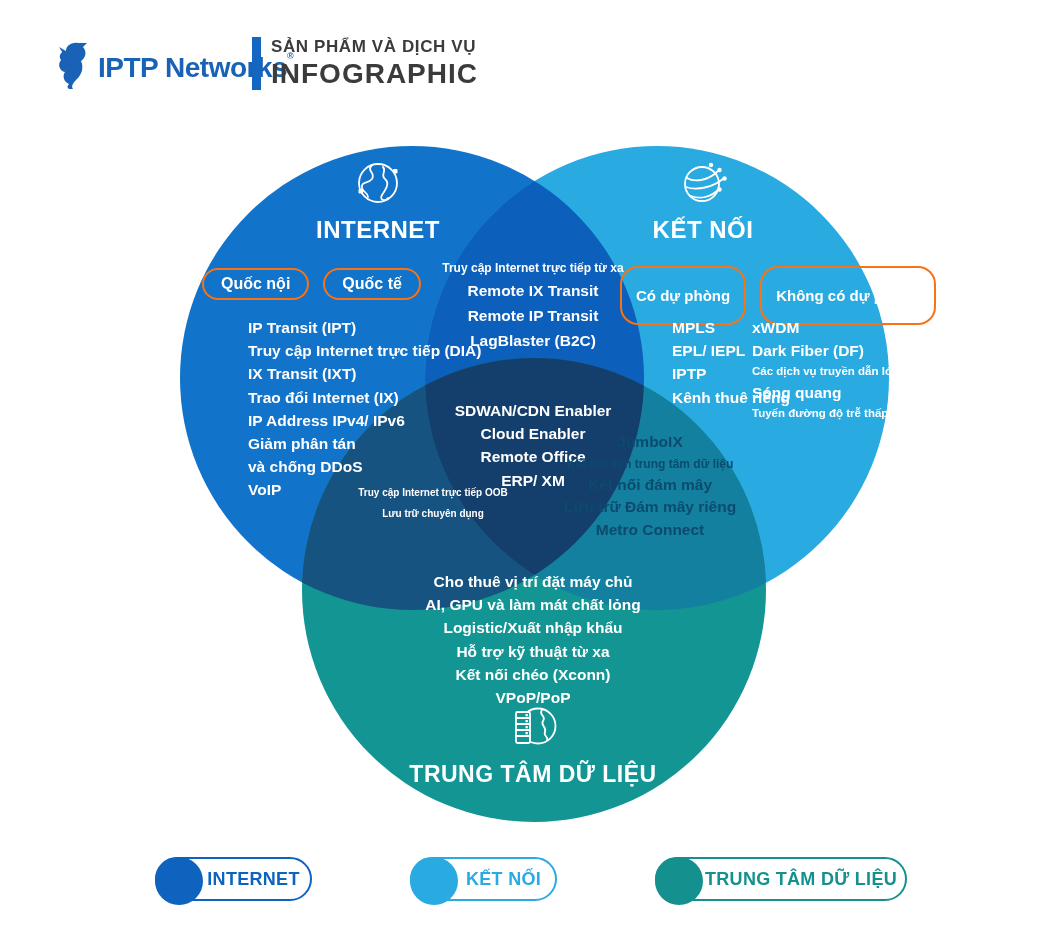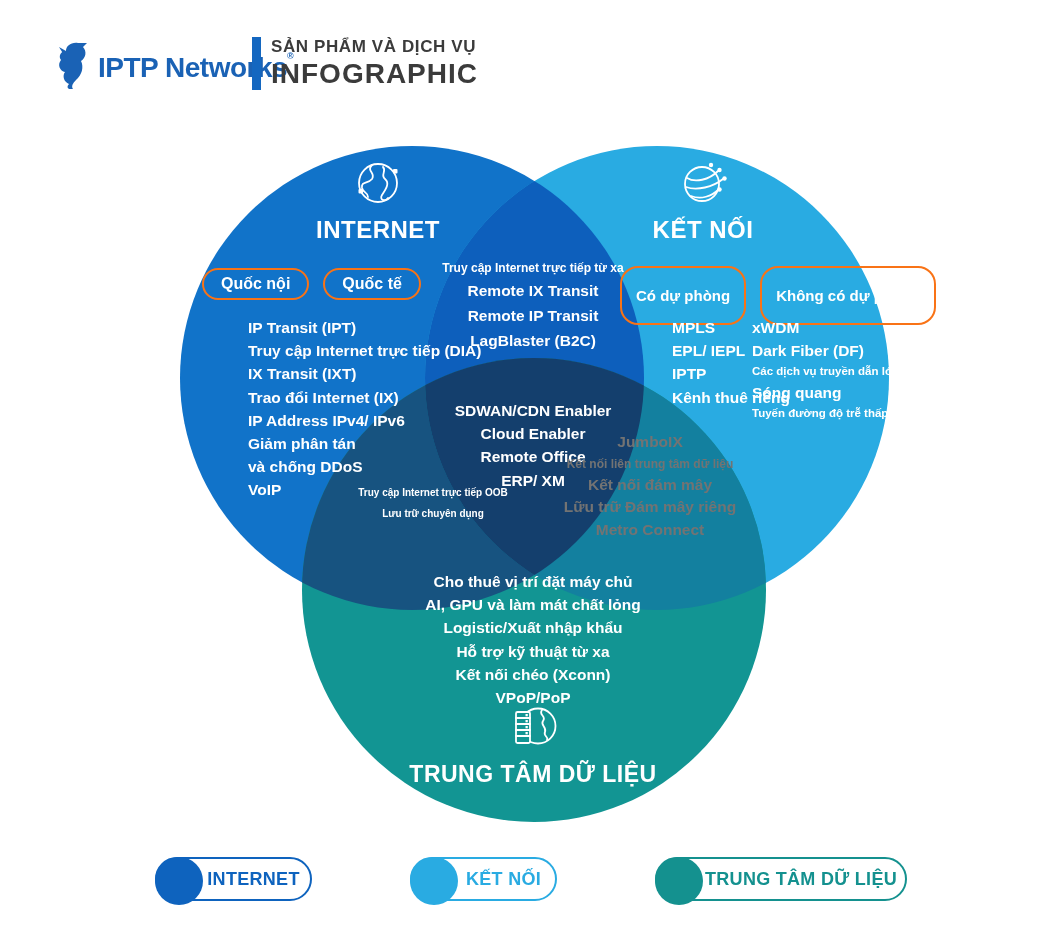--- a/index.html
+++ b/index.html
@@ -51,21 +51,21 @@
 
   #overlap-top{left:433px;top:258px;width:200px;color:#fff;font-weight:bold;}
   #overlap-top .s{font-size:12px;line-height:20px;}
   #overlap-top .it{font-size:15.5px;line-height:25px;text-align:center;}
 
   #center-group{left:433px;top:399px;width:200px;}
 
   #overlap-left{left:333px;top:482px;width:200px;color:#fff;font-weight:bold;}
   #overlap-left div{font-size:10px;line-height:21px;}
 
-  #overlap-right{left:550px;top:431px;width:200px;color:#737373;font-weight:bold;}
+  #overlap-right{left:550px;top:431px;width:200px;color:#0c4a6e;font-weight:bold;}
   #overlap-right .n{line-height:22.5px;}
   #overlap-right .s{font-size:12px;line-height:20px;}
 
   #dc-items{left:383px;top:570px;width:300px;}
   #dc-group{left:383px;top:702px;width:300px;}
   #dc-title{margin-top:5px;font-size:23px;}
 
   
   .legend-pill{
     position:absolute;top:857px;height:44px;border-radius:24px;background:#fff;

